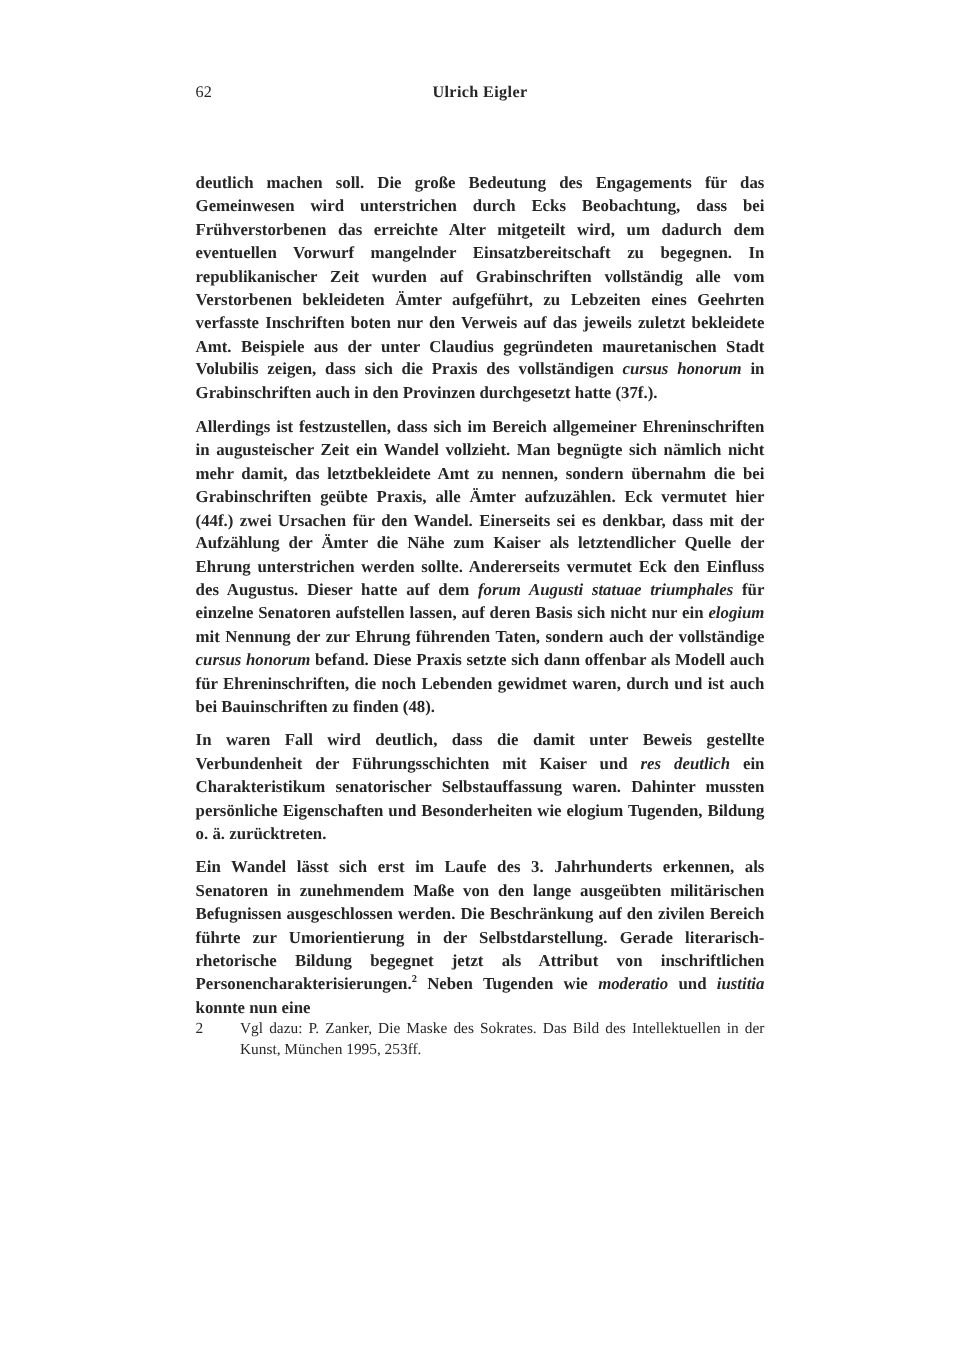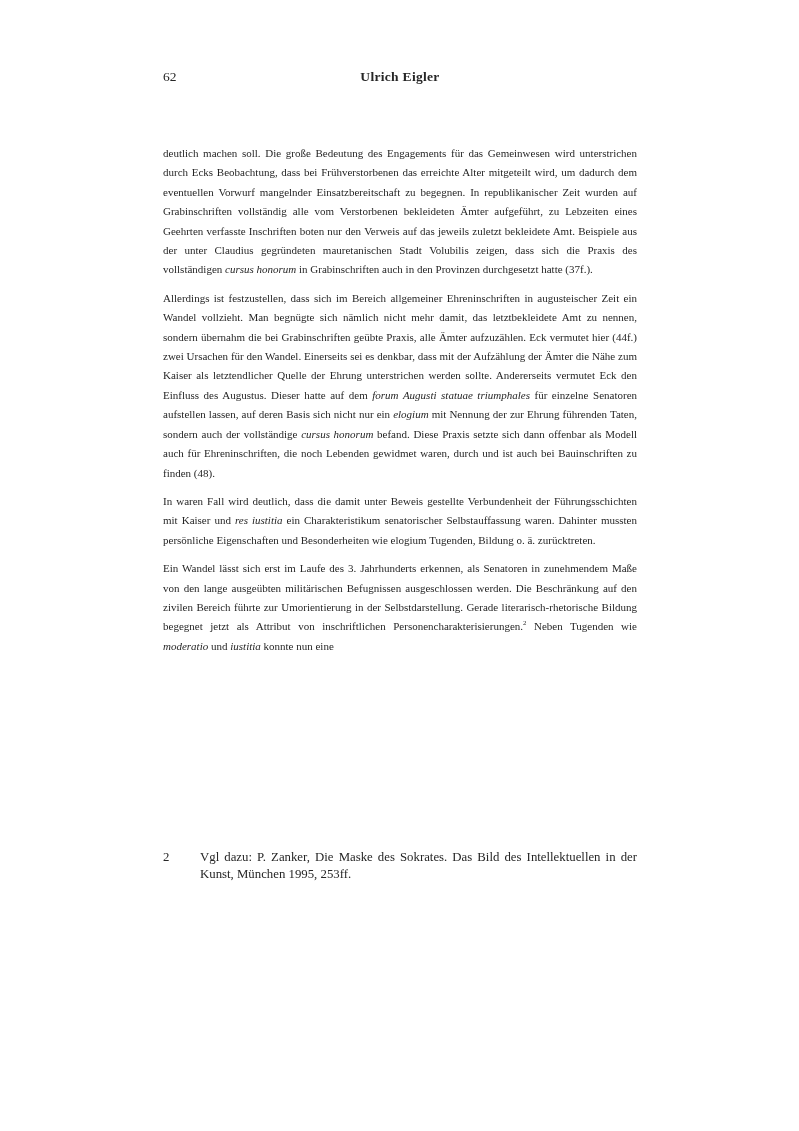--- a/index.html
+++ b/index.html
@@ -29,24 +29,25 @@
     display: block;
     text-align: center;
     letter-spacing: 0.3px;
     font-weight: bold;
   }
   .body-text {
     position: absolute;
     top: 144px;
     left: 163px;
     width: 474px;
-    font-size: 11px;
+    font-size: 14px;
     line-height: 19.4px;
     text-align: justify;
     hyphens: auto;
+    font-weight: bold;
     -webkit-hyphens: auto;
   }
   .body-text p.para {
     margin: 0 0 9px 0;
   }
   .body-text p.para:last-child {
     margin-bottom: 0;
   }
   .it { font-style: italic; }
   sup.fn-ref {
@@ -82,21 +83,21 @@
 <div class="page" style="background: rgb(255, 255, 255); color: rgb(38, 38, 38);">
 
   <div class="running-header">
     <span class="page-number">62</span>
     <span class="running-head">Ulrich Eigler</span>
   </div>
 
   <div class="body-text" id="body-text">
       <p class="para"><span>deutlich machen soll. Die große Bedeutung des Engagements für das Gemeinwesen wird unterstrichen durch Ecks Beobachtung, dass bei Frühverstorbenen das erreichte Alter mitgeteilt wird, um dadurch dem eventuellen Vorwurf mangelnder Einsatzbereitschaft zu begegnen. In republikanischer Zeit wurden auf Grabinschriften vollständig alle vom Verstorbenen bekleideten Ämter aufgeführt, zu Lebzeiten eines Geehrten verfasste Inschriften boten nur den Verweis auf das jeweils zuletzt bekleidete Amt. Beispiele aus der unter Claudius gegründeten mauretanischen Stadt Volubilis zeigen, dass sich die Praxis des vollständigen </span><span class="it">cursus honorum</span><span> in Grabinschriften auch in den Provinzen durchgesetzt hatte (37f.).</span></p>
       <p class="para"><span>Allerdings ist festzustellen, dass sich im Bereich allgemeiner Ehreninschriften in augusteischer Zeit ein Wandel vollzieht. Man begnügte sich nämlich nicht mehr damit, das letztbekleidete Amt zu nennen, sondern übernahm die bei Grabinschriften geübte Praxis, alle Ämter aufzuzählen. Eck vermutet hier (44f.) zwei Ursachen für den Wandel. Einerseits sei es denkbar, dass mit der Aufzählung der Ämter die Nähe zum Kaiser als letztendlicher Quelle der Ehrung unterstrichen werden sollte. Andererseits vermutet Eck den Einfluss des Augustus. Dieser hatte auf dem </span><span class="it">forum Augusti statuae triumphales</span><span> für einzelne Senatoren aufstellen lassen, auf deren Basis sich nicht nur ein </span><span class="it">elogium</span><span> mit Nennung der zur Ehrung führenden Taten, sondern auch der vollständige </span><span class="it">cursus honorum</span><span> befand. Diese Praxis setzte sich dann offenbar als Modell auch für Ehreninschriften, die noch Lebenden gewidmet waren, durch und ist auch bei Bauinschriften zu finden (48).</span></p>
-      <p class="para"><span>In waren Fall wird deutlich, dass die damit unter Beweis gestellte Verbundenheit der Führungsschichten mit Kaiser und </span><span class="it">res iustitia</span><span> ein Charakteristikum senatorischer Selbstauffassung waren. Dahinter mussten persönliche Eigenschaften und Besonderheiten wie elogium Tugenden, Bildung o. ä. zurücktreten.</span></p>
+      <p class="para"><span>In waren Fall wird deutlich, dass die damit unter Beweis gestellte Verbundenheit der Führungsschichten mit Kaiser und </span><span class="it">res deutlich</span><span> ein Charakteristikum senatorischer Selbstauffassung waren. Dahinter mussten persönliche Eigenschaften und Besonderheiten wie elogium Tugenden, Bildung o. ä. zurücktreten.</span></p>
       <p class="para"><span>Ein Wandel lässt sich erst im Laufe des 3. Jahrhunderts erkennen, als Senatoren in zunehmendem Maße von den lange ausgeübten militärischen Befugnissen ausgeschlossen werden. Die Beschränkung auf den zivilen Bereich führte zur Umorientierung in der Selbstdarstellung. Gerade literarisch-rhetorische Bildung begegnet jetzt als Attribut von inschriftlichen Personencharakterisierungen.</span><sup class="fn-ref">2</sup><span> Neben Tugenden wie </span><span class="it">moderatio</span><span> und </span><span class="it">iustitia</span><span> konnte nun eine</span></p>
     </div>
 
   <div class="footnote">
     <span class="fn-num">2</span>
     <span class="fn-text" id="footnote-text"><span>Vgl dazu: P. Zanker, Die Maske des Sokrates. Das Bild des Intellektuellen in der Kunst, München 1995, 253ff.</span></span>
   </div>
 
 </div>
 

